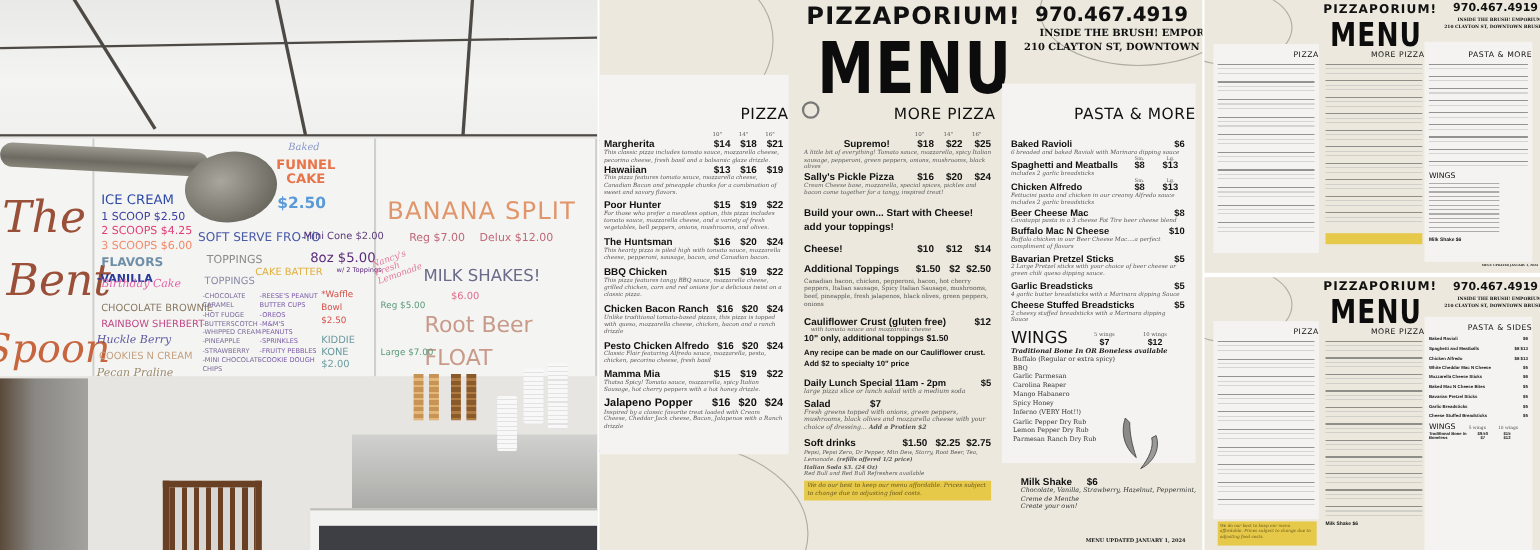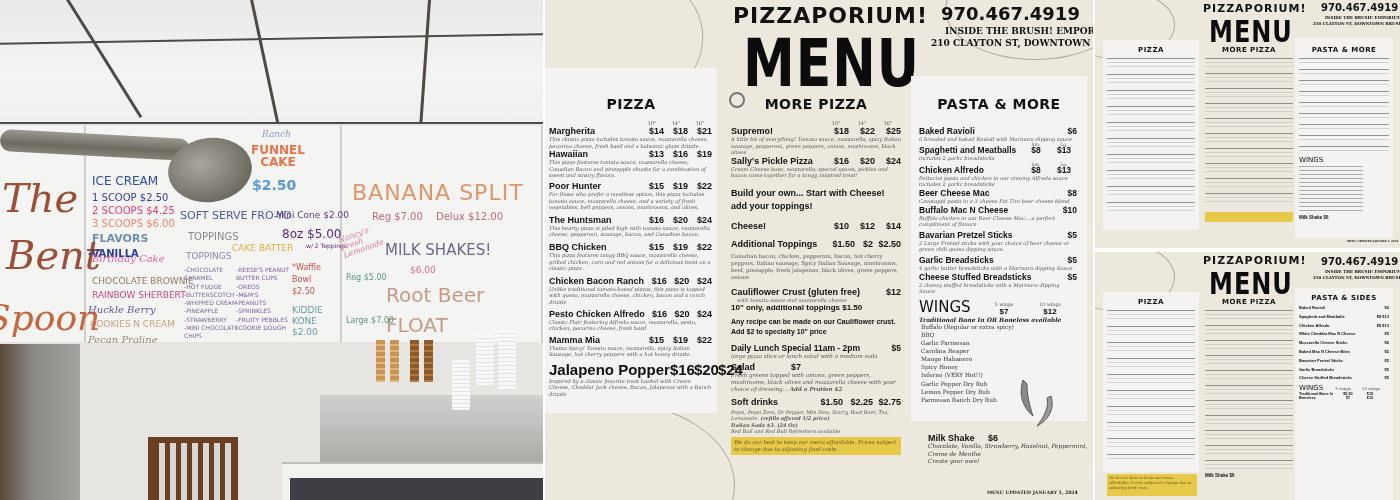--- a/index.html
+++ b/index.html
@@ -36,21 +36,21 @@
   .menu.big { left: 545px; width: 548px; }
   .menu.sm { left: 1095px; width: 305px; height: 248px; }
   .menu.sm.second { top: 252px; }
   .sketch { position: absolute; border: 1.5px solid #7c7a74; border-radius: 50%; opacity: .55; }
   .brand { position: absolute; font-family: "DejaVu Sans", sans-serif; font-weight: 900; color: #111; letter-spacing: 1px; }
   .menu-word { position: absolute; font-family: "DejaVu Sans", sans-serif; font-weight: 900; color: #0c0c0c; letter-spacing: 1px; transform: scaleY(1.25); transform-origin: top left; }
   .phone { position: absolute; font-family: "DejaVu Sans", sans-serif; font-weight: 900; color: #111; }
   .addr { position: absolute; font-family: "DejaVu Serif", serif; font-weight: bold; color: #111; white-space: nowrap; }
   .col { position: absolute; }
   .col.white { background: #f4f3f1; }
-  .sec-title { font-family: "DejaVu Sans", sans-serif; font-weight: 700; color: #111; text-align: center; letter-spacing: .5px; }
+  .sec-title { font-family: "DejaVu Sans", sans-serif; font-weight: 400; color: #111; text-align: right; letter-spacing: .5px; }
   .item { display: flex; align-items: baseline; font-family: "Liberation Sans", sans-serif; font-weight: bold; color: #111; }
   .item .nm { flex: 1; white-space: nowrap; }
   .item .pr { text-align: right; white-space: nowrap; }
   .desc { font-family: "DejaVu Serif", serif; font-style: italic; color: #555; }
   .sizes { display: flex; justify-content: flex-end; font-family: "DejaVu Serif", serif; color: #555; }
   .note { background: #e7c94a; font-family: "DejaVu Serif", serif; font-style: italic; color: #6b5a1c; }
   .plain { font-family: "DejaVu Serif", serif; color: #555; }
   .wings-title { font-family: "DejaVu Sans", sans-serif; font-weight: 400; color: #111; }
   .updated { position: absolute; font-family: "DejaVu Serif", serif; font-weight: bold; color: #222; white-space: nowrap; }
   .pepper { position: absolute; }
@@ -84,21 +84,21 @@
   <div class="hand" style="left:92px;top:219px;font-size:10px;color:#f08a6a;"><span>3 SCOOPS</span> <span>$6.00</span></div>
   <div class="hand" style="left:92px;top:233px;font-size:11px;color:#6f8fa8;font-weight:bold;">FLAVORS</div>
   <div class="hand" style="left:88px;top:249px;font-size:10px;color:#2a3a9a;font-weight:bold;">-VANILLA</div>
   <div class="hand script" style="left:92px;top:254px;font-size:10px;color:#e460a8;">Birthday Cake</div>
   <div class="hand" style="left:92px;top:277px;font-size:9px;color:#8a7a64;">CHOCOLATE BROWNIE</div>
   <div class="hand" style="left:92px;top:291px;font-size:9px;color:#c04a88;">RAINBOW SHERBERT</div>
   <div class="hand script" style="left:88px;top:305px;font-size:10px;color:#5a5aa0;">Huckle Berry</div>
   <div class="hand" style="left:90px;top:320px;font-size:9px;color:#c4a282;">COOKIES N CREAM</div>
   <div class="hand script" style="left:88px;top:335px;font-size:10px;color:#9a8a6e;">Pecan Praline</div>
 
-  <div class="hand script" style="left:262px;top:130px;font-size:9px;color:#8a9ac8;">Ranch</div>
+  <div class="hand script" style="left:262px;top:130px;font-size:9px;color:#8a9ac8;">Baked</div>
   <div class="hand" style="left:248px;top:144px;font-size:12px;font-weight:bold;color:#e8744a;width:60px;white-space:normal;text-align:center;">FUNNEL CAKE</div>
   <div class="hand" style="left:252px;top:178px;font-size:14px;font-weight:bold;color:#5a9ad8;">$2.50</div>
 
   <div class="hand" style="left:180px;top:210px;font-size:11px;color:#4a5aa8;">SOFT SERVE FRO-YO</div>
   <div class="hand" style="left:276px;top:211px;font-size:9px;color:#5a3a7a;">Mini Cone $2.00</div>
   <div class="hand" style="left:282px;top:228px;font-size:12px;color:#5a2a7a;">8oz $5.00</div>
   <div class="hand" style="left:306px;top:243px;font-size:6px;color:#5a2a7a;">w/ 2 Toppings</div>
   <div class="hand" style="left:188px;top:232px;font-size:10px;color:#8a8a8a;">TOPPINGS</div>
   <div class="hand" style="left:232px;top:244px;font-size:9px;color:#e0b040;">CAKE BATTER</div>
   <div class="hand" style="left:186px;top:252px;font-size:9px;color:#8a8aa8;">TOPPINGS</div>
@@ -234,42 +234,42 @@
       <div style="margin-top:3px;">
         <div class="item" style="font-size:9px;">
             <span class="nm">Mamma Mia</span>
             <span class="pr" style="width:24px;">$15</span>
             <span class="pr" style="width:24px;">$19</span>
             <span class="pr" style="width:24px;">$22</span>
           </div>
         <div class="desc" style="font-size:5.2px;line-height:6.6px;">Thatsa Spicy! Tomato sauce, mozzarella, spicy Italian Sausage, hot cherry peppers with a hot honey drizzle.</div>
       </div>
       <div style="margin-top:3px;">
-        <div class="item" style="font-size:15px;">
+        <div class="item" style="font-size:10px;">
             <span class="nm">Jalapeno Popper</span>
             <span class="pr" style="width:24px;">$16</span>
             <span class="pr" style="width:24px;">$20</span>
             <span class="pr" style="width:24px;">$24</span>
           </div>
         <div class="desc" style="font-size:5.2px;line-height:6.6px;">Inspired by a classic favorite treat loaded with Cream Cheese, Cheddar Jack cheese, Bacon, Jalapenos with a Ranch drizzle</div>
       </div>
     </div>
   </div>
 
   <div class="col" style="left:182px;top:86px;width:178px;height:400px;">
     <div style="position:absolute;left:2px;top:6px;width:16px;height:16px;border:2px solid #777;border-radius:50%;"></div>
     <div class="sec-title" style="position:absolute;left:0;top:10px;width:178px;font-size:14px;">MORE PIZZA</div>
     <div style="position:absolute;left:4px;right:4px;top:34px;">
       <div class="sizes" style="font-size:5px;">
         <span style="width:26px;text-align:center;">10"</span>
         <span style="width:26px;text-align:center;">14"</span>
         <span style="width:26px;text-align:center;">16"</span>
       </div>
       <div>
-        <div class="item" style="font-size:9px;">
+        <div class="item" style="font-size:9px;margin-left:36px;">
             <span class="nm">Supremo!</span>
             <span class="pr" style="width:26px;">$18</span>
             <span class="pr" style="width:26px;">$22</span>
             <span class="pr" style="width:26px;">$25</span>
           </div>
         <div class="desc" style="font-size:5.2px;line-height:6.6px;">A little bit of everything! Tomato sauce, mozzarella, spicy Italian sausage, pepperoni, green peppers, onions, mushrooms, black olives</div>
       </div>
       <div>
         <div class="item" style="font-size:9px;">
             <span class="nm">Sally's Pickle Pizza</span>

